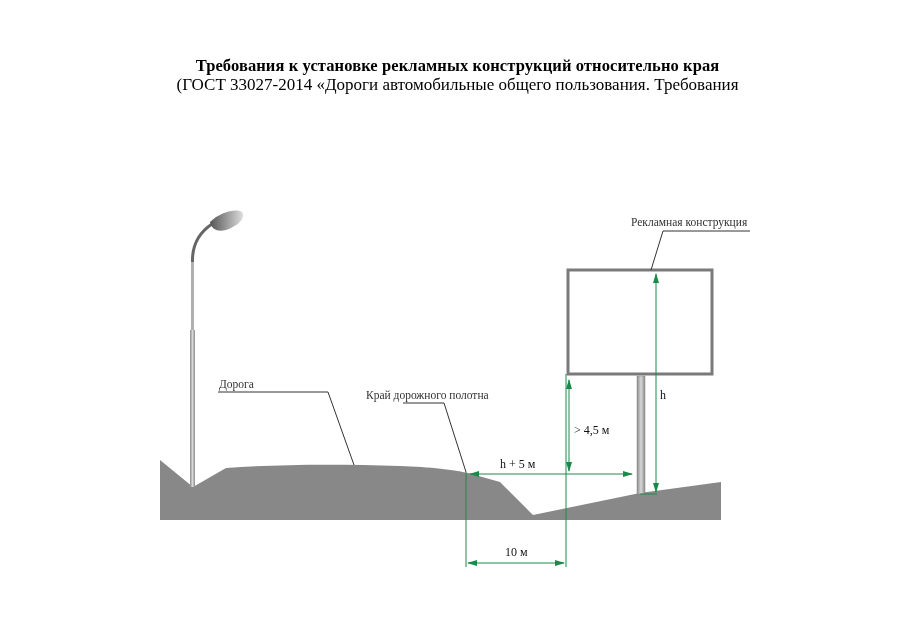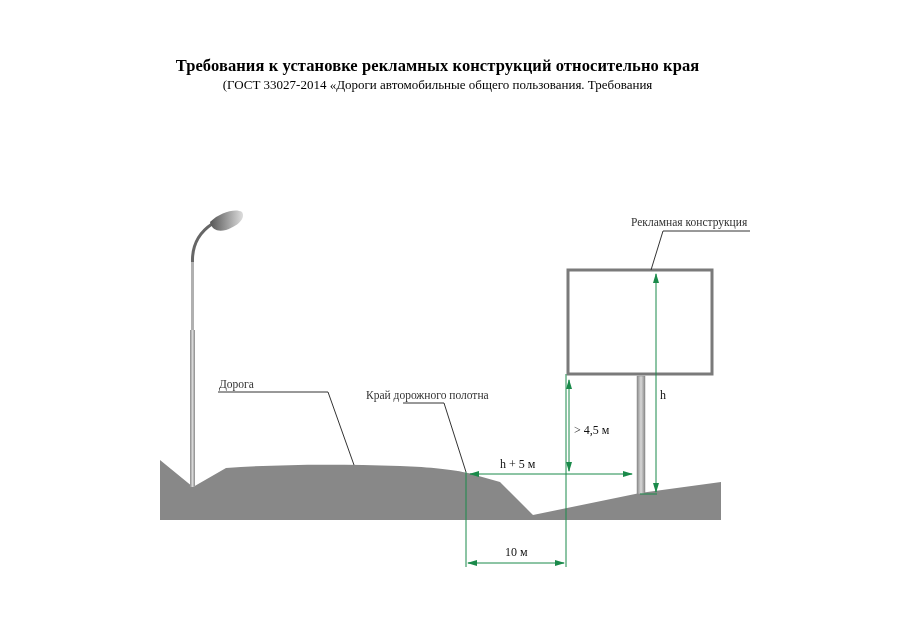--- a/index.html
+++ b/index.html
@@ -1,19 +1,19 @@
 <!DOCTYPE html>
 <html><head>
   <meta charset="utf-8">
   <style>
     html, body { margin: 0; padding: 0; background: #ffffff; }
     body { width: 905px; height: 640px; position: relative; overflow: hidden; font-family: "Liberation Serif", serif; }
-    .title-block { position: absolute; left: 0; top: 56px; width: 875px; text-align: center; color: #000; }
+    .title-block { position: absolute; left: 0; top: 56px; width: 875px; text-align: center; color: #000; padding-left: 20px; }
     .title-line { font-weight: bold; font-size: 16.5px; line-height: 20px; letter-spacing: 0.1px; }
-    .subtitle-line { font-size: 13px; line-height: 18px; }
+    .subtitle-line { font-size: 17px; line-height: 18px; }
     svg.diagram { position: absolute; left: 0; top: 0; }
     .lbl { font-family: "Liberation Serif", serif; font-size: 11.5px; fill: #333; }
     .dim { font-family: "Liberation Serif", serif; font-size: 12px; fill: #111; }
   </style>
 </head>
 <body>
 
 <div class="title-block">
   <div class="title-line">Требования к установке рекламных конструкций относительно края</div>
   <div class="subtitle-line">(ГОСТ 33027-2014 «Дороги автомобильные общего пользования. Требования</div>

